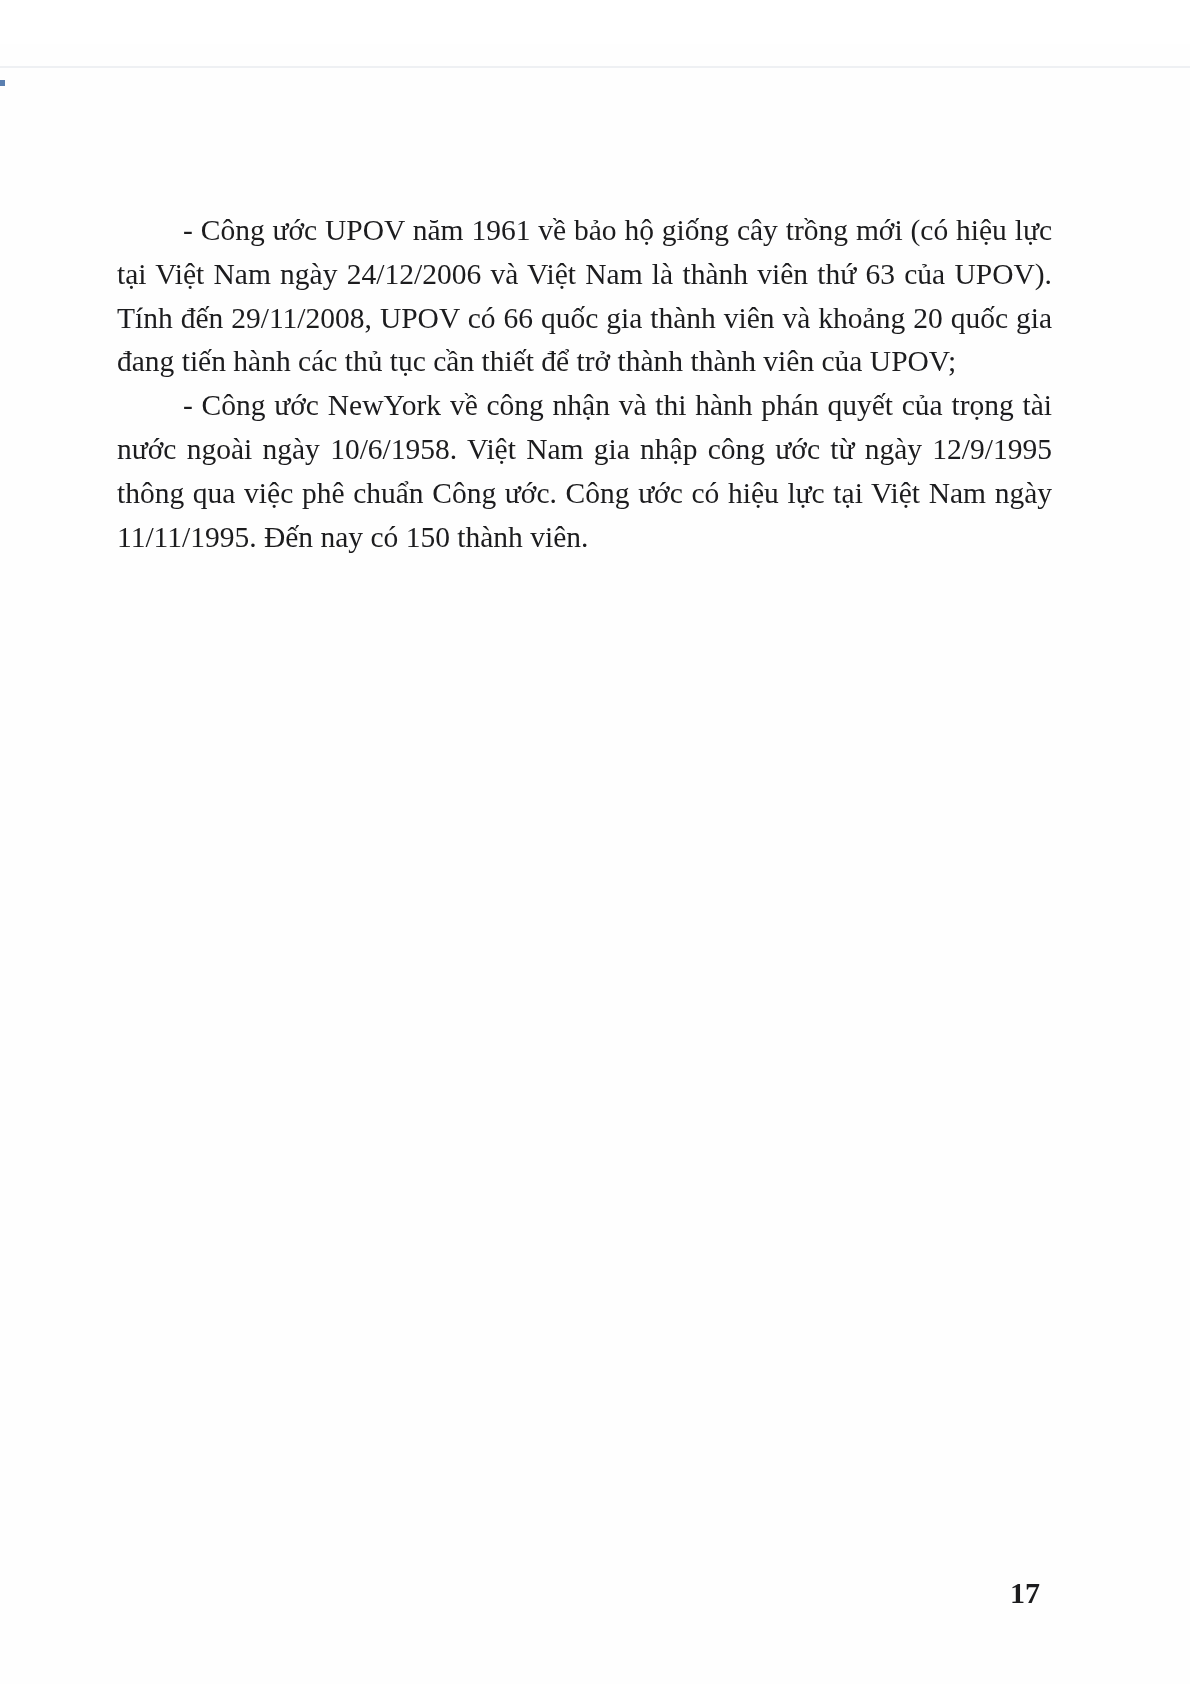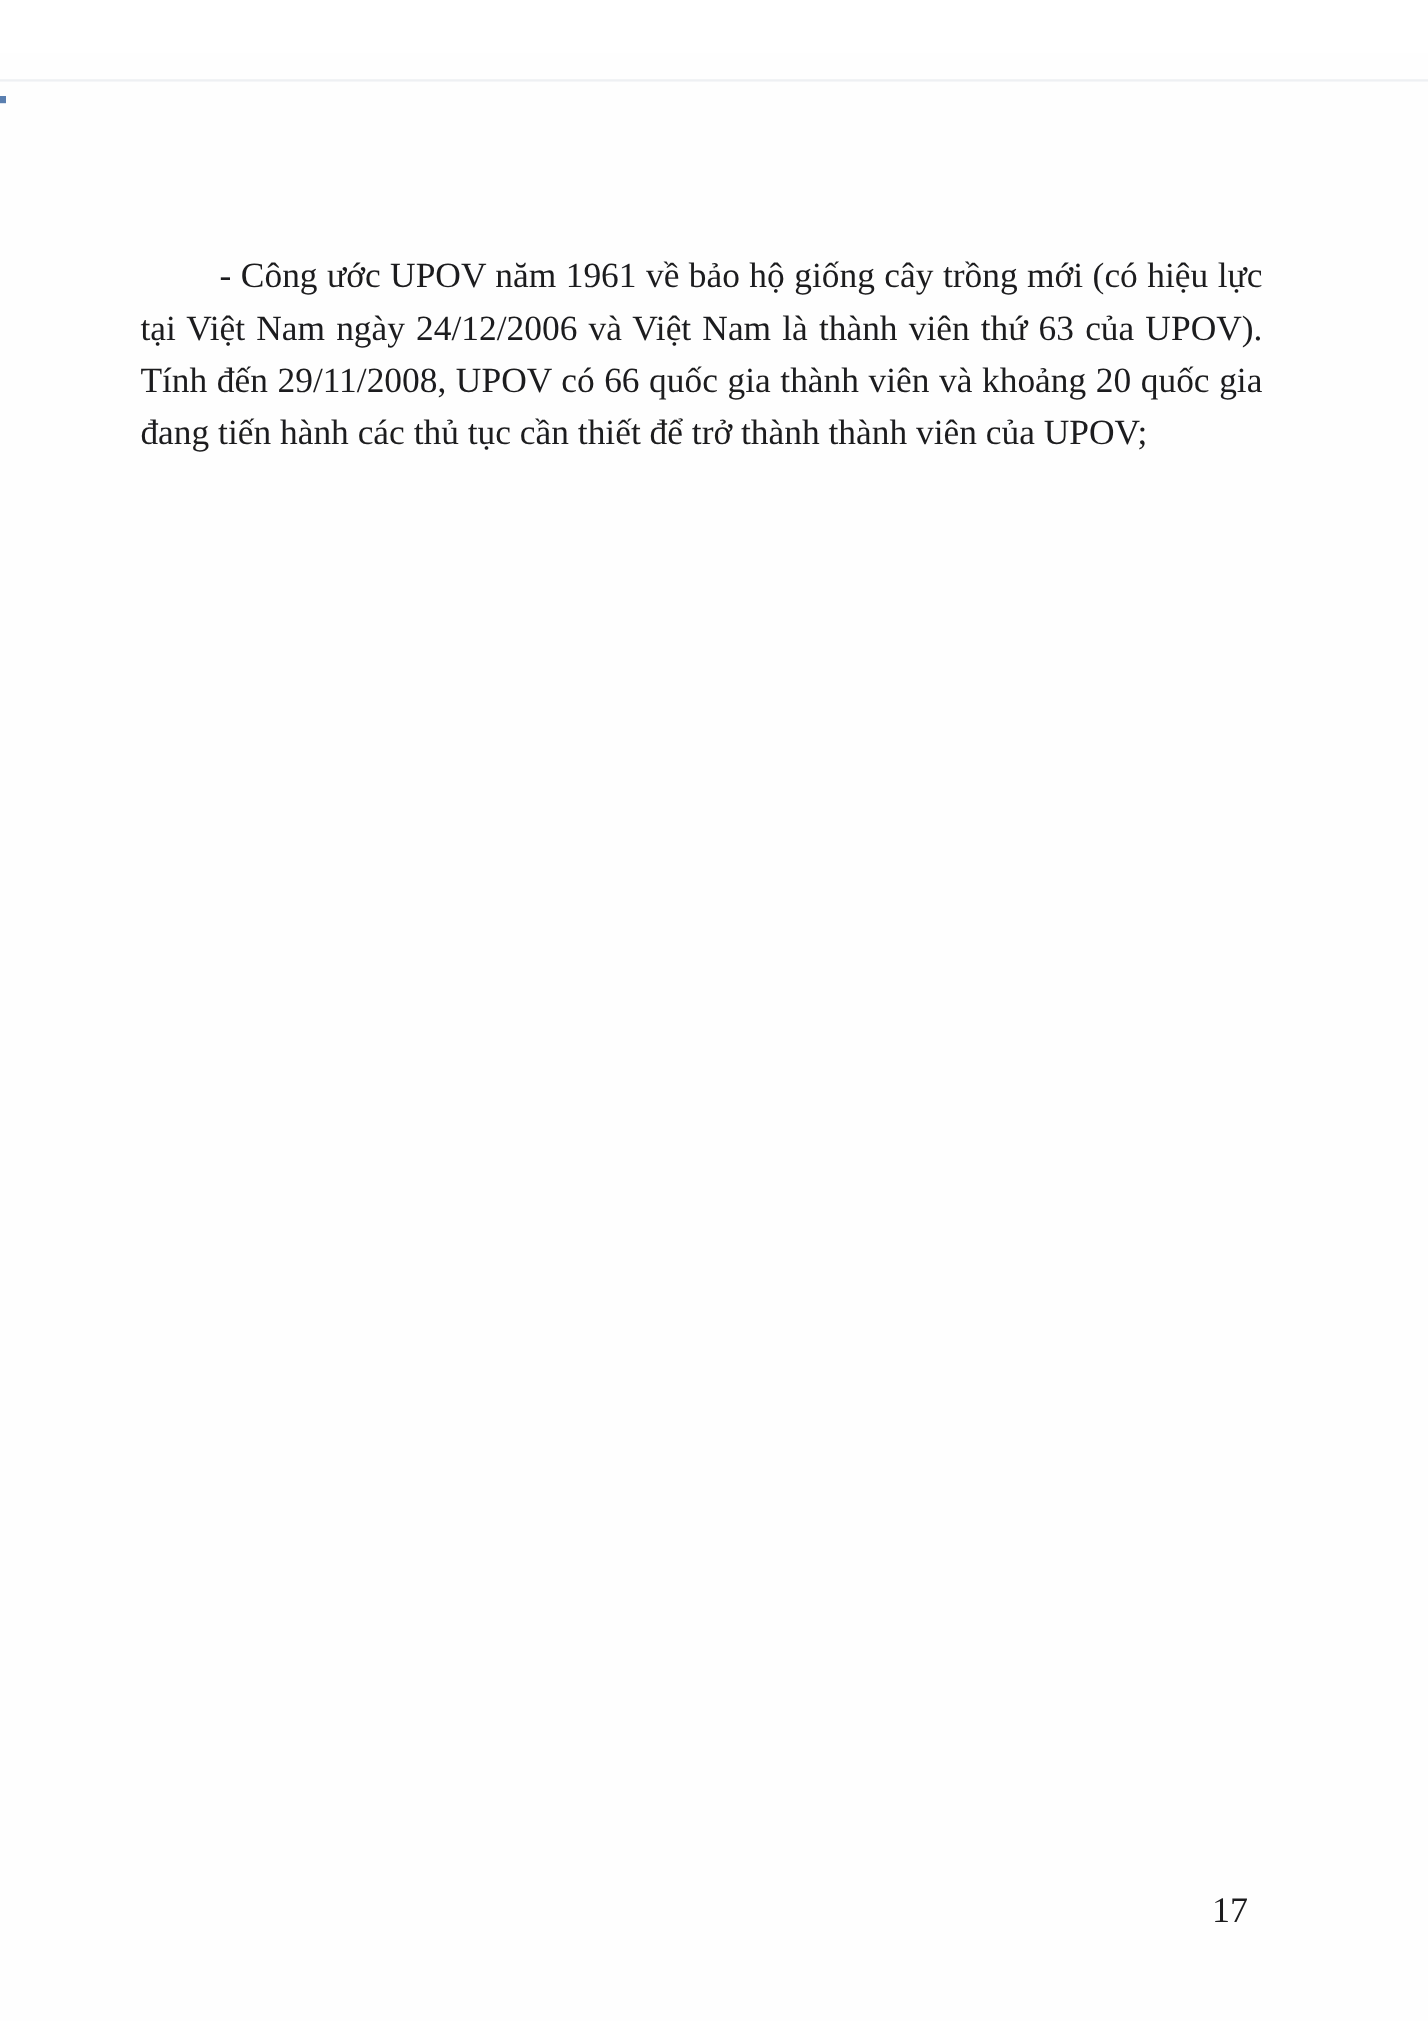--- a/index.html
+++ b/index.html
@@ -36,29 +36,30 @@
     .para {
       margin: 0;
       text-indent: 66px;
       text-align: justify;
     }
     .page-number {
       position: absolute;
       left: 1010px;
       top: 1532px;
       font-size: 30px;
-      font-weight: normal;
+      font-weight: bold;
       color: #1c1c1e;
     }
   </style>
 </head>
 <body>
 
 <div class="page">
   <div class="top-edge"></div>
   <div class="corner-mark"></div>
 
   <div class="body-text">
     <p class="para">- Công ước UPOV năm 1961 về bảo hộ giống cây trồng mới (có hiệu lực tại Việt Nam ngày 24/12/2006 và Việt Nam là thành viên thứ 63 của UPOV). Tính đến 29/11/2008, UPOV có 66 quốc gia thành viên và khoảng 20 quốc gia đang tiến hành các thủ tục cần thiết để trở thành thành viên của UPOV;</p>
+    <p class="para">- Công ước NewYork về công nhận và thi hành phán quyết của trọng tài nước ngoài ngày 10/6/1958. Việt Nam gia nhập công ước từ ngày 12/9/1995 thông qua việc phê chuẩn Công ước. Công ước có hiệu lực tại Việt Nam ngày 11/11/1995. Đến nay có 150 thành viên.</p>
   </div>
 
   <div class="page-number">17</div>
 </div>
 
 </body></html>

